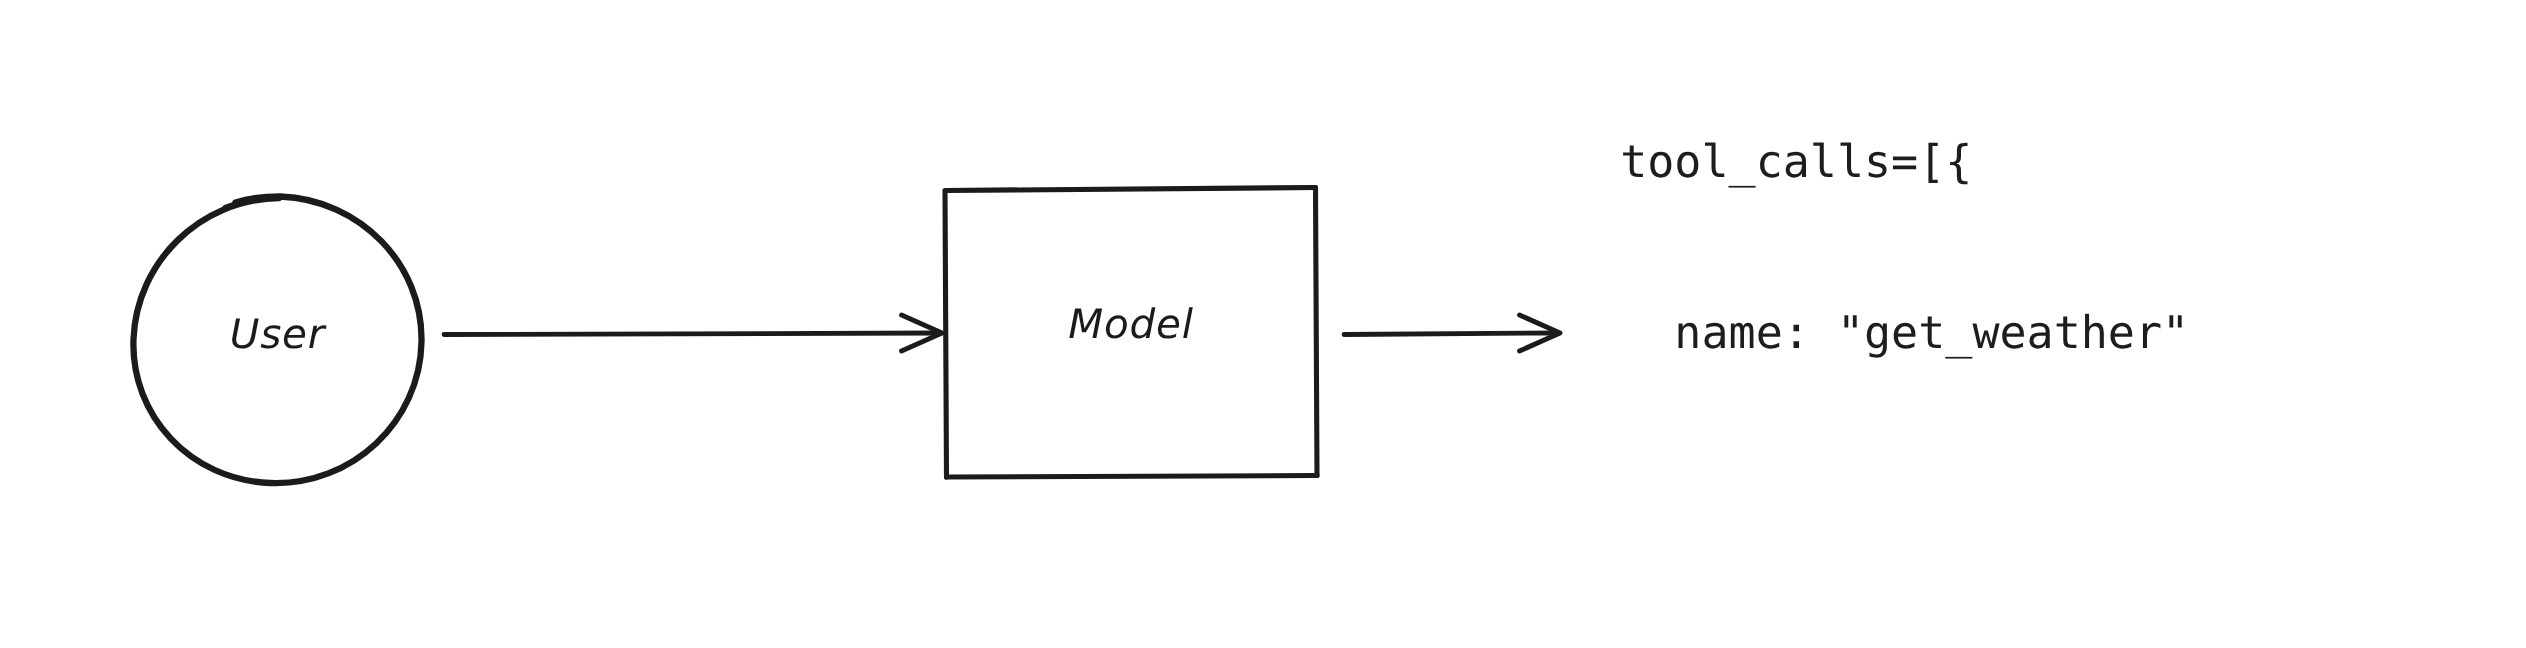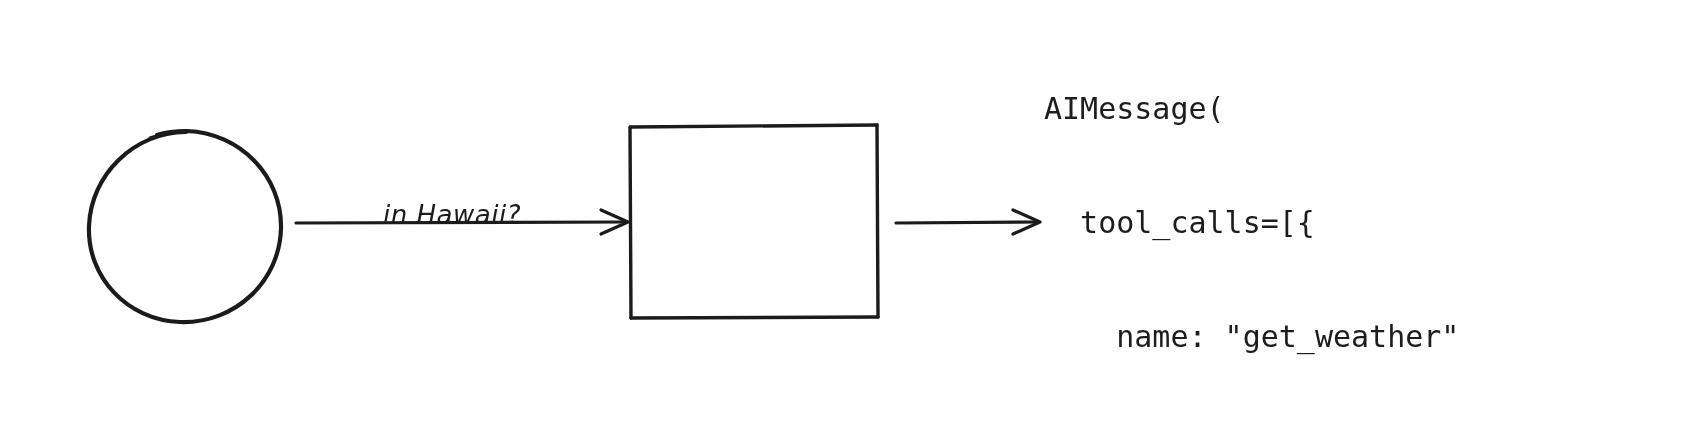--- a/index.html
+++ b/index.html
@@ -112,28 +112,28 @@
       <path d="M 296 223 L 625 222" fill="none" stroke="#1b1b1b" stroke-width="3.2" stroke-linecap="round"></path>
       <path d="M 601 210 L 628 222 L 601 234" fill="none" stroke="#1b1b1b" stroke-width="3.2" stroke-linecap="round" stroke-linejoin="round"></path>
     </g>
 
     <g>
       <path d="M 896 223 L 1037 222" fill="none" stroke="#1b1b1b" stroke-width="3.2" stroke-linecap="round"></path>
       <path d="M 1013 210 L 1040 222 L 1013 234" fill="none" stroke="#1b1b1b" stroke-width="3.2" stroke-linecap="round" stroke-linejoin="round"></path>
     </g>
   </svg>
 
+  <div class="hand-text" id="user-label">User</div>
 
+  <div class="hand-text" id="model-label">Model</div>
 
   <div class="hand-text" id="edge-label">
-    <span class="l2">in Hawaii?</span>
   </div>
 
   <div id="code-block">
-    <span class="code-line">AIMessage(</span>
     <span class="code-line">  tool_calls=[{</span>
     <span class="code-line">    name: "get_weather"</span>
     
     
     
     
     
     
     
   </div>

